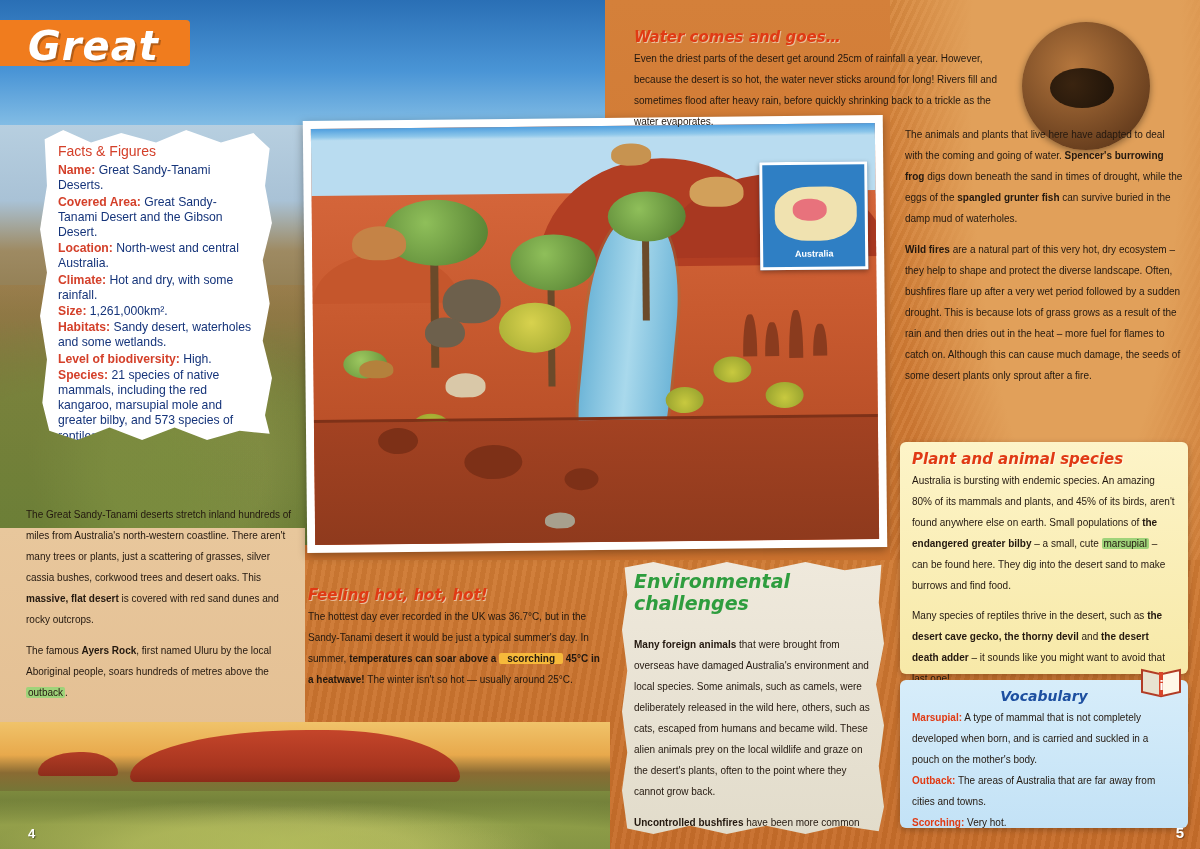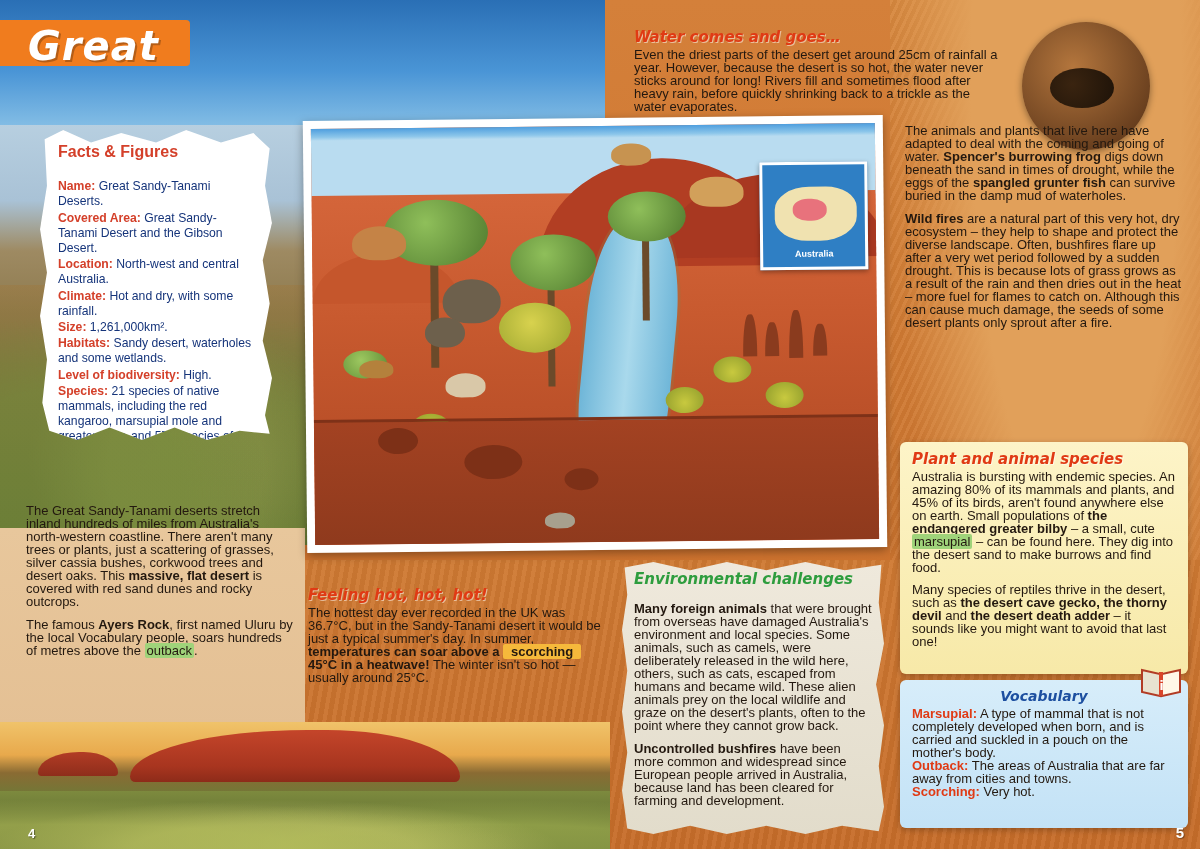--- a/index.html
+++ b/index.html
@@ -102,21 +102,21 @@
     position:absolute; left:40px; top:130px; width:232px; height:310px;
     background:#fff;
     padding:14px 16px 10px 18px;
     font-size:12.2px; line-height:15.2px; color:#15347a;
     clip-path: polygon(2% 3%, 10% 0%, 22% 4%, 35% 1%, 50% 4%, 63% 0%, 78% 4%, 92% 1%, 99% 6%,
       97% 18%, 100% 30%, 96% 42%, 99% 56%, 96% 68%, 100% 80%, 97% 92%, 99% 98%,
       86% 97%, 72% 100%, 58% 96%, 44% 100%, 30% 96%, 16% 100%, 4% 97%, 1% 88%,
       3% 74%, 0% 60%, 3% 46%, 0% 32%, 3% 18%);
     box-shadow:0 2px 6px rgba(0,0,0,.25);
   }
-  .facts h3 { margin:0 0 20px 0; font-size:16px; color:#d4402a; font-weight:bold; }
+  .facts h3 { margin:0 0 4px 0; font-size:14px; color:#d4402a; font-weight:normal; }
   .facts p { margin:0 0 1px 0; }
   .facts .lbl { color:#d4402a; font-weight:bold; }
 
   
   .illus {
     position:absolute; left:305px; top:118px; width:580px; height:432px;
     background:#fff; padding:8px;
     box-shadow:0 3px 10px rgba(0,0,0,.35);
     transform:rotate(-0.6deg);
   }
@@ -190,27 +190,27 @@
   }
 
   
   .hdr-red {
     font-family:"DejaVu Sans", sans-serif; font-weight:bold; font-style:italic;
     color:#e03a14; font-size:15px; margin:0 0 2px 0;
     text-shadow:1px 1px 0 rgba(255,255,255,.5);
   }
   .hdr-green {
     font-family:"DejaVu Sans", sans-serif; font-weight:bold; font-style:italic;
-    color:#2e9d3e; font-size:15px; margin:0 0 14px 0;
+    color:#2e9d3e; font-size:19px; margin:0 0 20px 0;
   }
   .hdr-blue {
     font-family:"DejaVu Sans", sans-serif; font-weight:bold; font-style:italic;
     color:#1d4fa0; font-size:14px; margin:0 0 3px 0;text-align:center;
   }
-  .body-txt { font-size:13px; line-height:13px; color:#23180f; }
+  .body-txt { font-size:10px; line-height:21px; color:#23180f; }
   .body-txt b { font-weight:bold; }
 
   .top-right {
     position:absolute; left:634px; top:28px; width:366px;
   }
   .photo-circle {
     position:absolute; left:1022px; top:22px; width:128px; height:128px;
     border-radius:50%; overflow:hidden;
     background:radial-gradient(circle at 40% 35%, #b4763d, #6d4220 70%, #4d2d14 100%);
     box-shadow:0 2px 7px rgba(0,0,0,.4);
@@ -394,21 +394,21 @@
     <div class="body-txt"><span class="term">Marsupial:</span><span> A type of mammal that is not completely developed when born, and is carried and suckled in a pouch on the mother's body.</span></div>
     <div class="body-txt"><span class="term">Outback:</span><span> The areas of Australia that are far away from cities and towns.</span></div>
     <div class="body-txt"><span class="term">Scorching:</span><span> Very hot.</span></div>
   </div>
 
   <div class="left-body body-txt">
     <p style="margin:0 0 10px 0;">
       <span>The Great Sandy-Tanami deserts stretch inland hundreds of miles from Australia's north-western coastline. There aren't many trees or plants, just a scattering of grasses, silver cassia bushes, corkwood trees and desert oaks. This </span><b>massive, flat desert</b><span> is covered with red sand dunes and rocky outcrops.</span>
     </p>
     <p style="margin:0;">
-      <span>The famous </span><b>Ayers Rock</b><span>, first named Uluru by the local Vocabulary people, soars hundreds of metres above the </span><span class="highlight-green">outback</span><span>.</span>
+      <span>The famous </span><b>Ayers Rock</b><span>, first named Uluru by the local Aboriginal people, soars hundreds of metres above the </span><span class="highlight-green">outback</span><span>.</span>
     </p>
   </div>
 
   <div class="hot-box">
     <div class="hdr-red">Feeling hot, hot, hot!</div>
     <div class="body-txt">
       <span>The hottest day ever recorded in the UK was 36.7°C, but in the Sandy-Tanami desert it would be just a typical summer's day. In summer, </span><b>temperatures can soar above a </b><b class="highlight-orange">scorching</b><b> 45°C in a heatwave!</b><span> The winter isn't so hot — usually around 25°C.</span>
     </div>
   </div>
 

